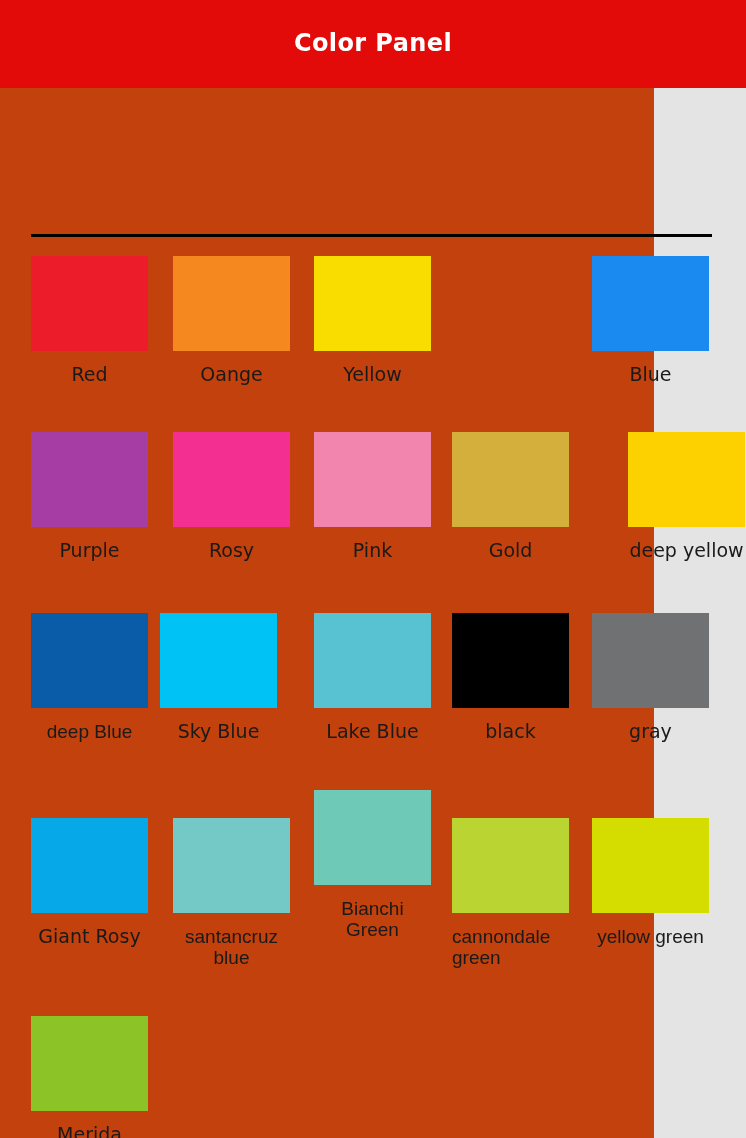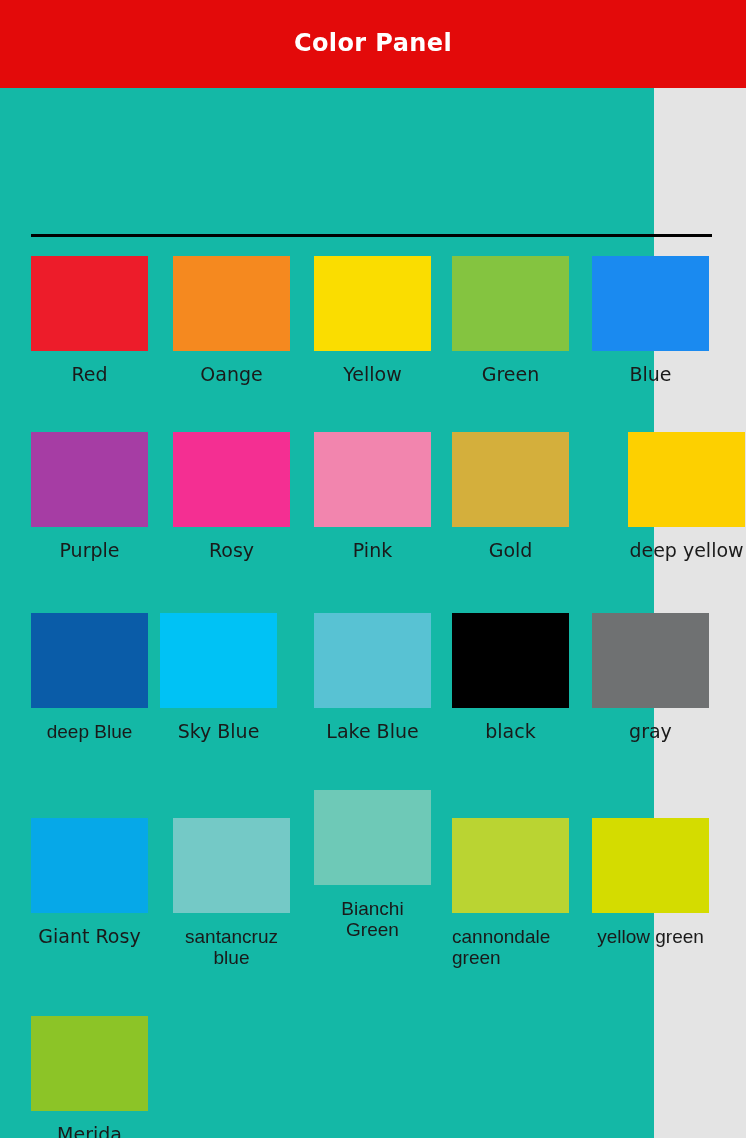--- a/index.html
+++ b/index.html
@@ -35,21 +35,21 @@
     line-height: 1;
     margin: 0;
     padding: 0 0 2px 0;
   }
 
   
   #panel-body {
     position: relative;
     width: 654px;
     height: 1050px;
-    background: #14b8a6;
+    background: #c2410c;
   }
 
   #panel-rule {
     position: absolute;
     left: 31px;
     top: 146px;
     width: 681px;
     height: 3px;
     background: #000000;
   }
@@ -106,24 +106,20 @@
         <div class="swatch-chip" style="background: rgb(237, 28, 42); width: 117px; height: 95px;"></div>
         <span class="swatch-label lbl-center f-dejavu" style="color: rgb(26, 26, 26);">Red</span>
       </div>
       <div class="swatch-cell" style="left: 173px; top: 168px;">
         <div class="swatch-chip" style="background: rgb(245, 137, 31); width: 117px; height: 95px;"></div>
         <span class="swatch-label lbl-center f-dejavu" style="color: rgb(26, 26, 26);">Oange</span>
       </div>
       <div class="swatch-cell" style="left: 314px; top: 168px;">
         <div class="swatch-chip" style="background: rgb(250, 221, 0); width: 117px; height: 95px;"></div>
         <span class="swatch-label lbl-center f-dejavu" style="color: rgb(26, 26, 26);">Yellow</span>
-      </div>
-      <div class="swatch-cell" style="left: 452px; top: 168px;">
-        <div class="swatch-chip" style="background: rgb(132, 196, 64); width: 117px; height: 95px;"></div>
-        <span class="swatch-label lbl-center f-dejavu" style="color: rgb(26, 26, 26);">Green</span>
       </div>
       <div class="swatch-cell" style="left: 31px; top: 344px;">
         <div class="swatch-chip" style="background: rgb(166, 61, 164); width: 117px; height: 95px;"></div>
         <span class="swatch-label lbl-center f-dejavu" style="color: rgb(26, 26, 26);">Purple</span>
       </div>
       <div class="swatch-cell" style="left: 592px; top: 168px;">
         <div class="swatch-chip" style="background: rgb(26, 138, 240); width: 117px; height: 95px;"></div>
         <span class="swatch-label lbl-center f-dejavu" style="color: rgb(26, 26, 26);">Blue</span>
       </div>
       <div class="swatch-cell" style="left: 173px; top: 344px;">

